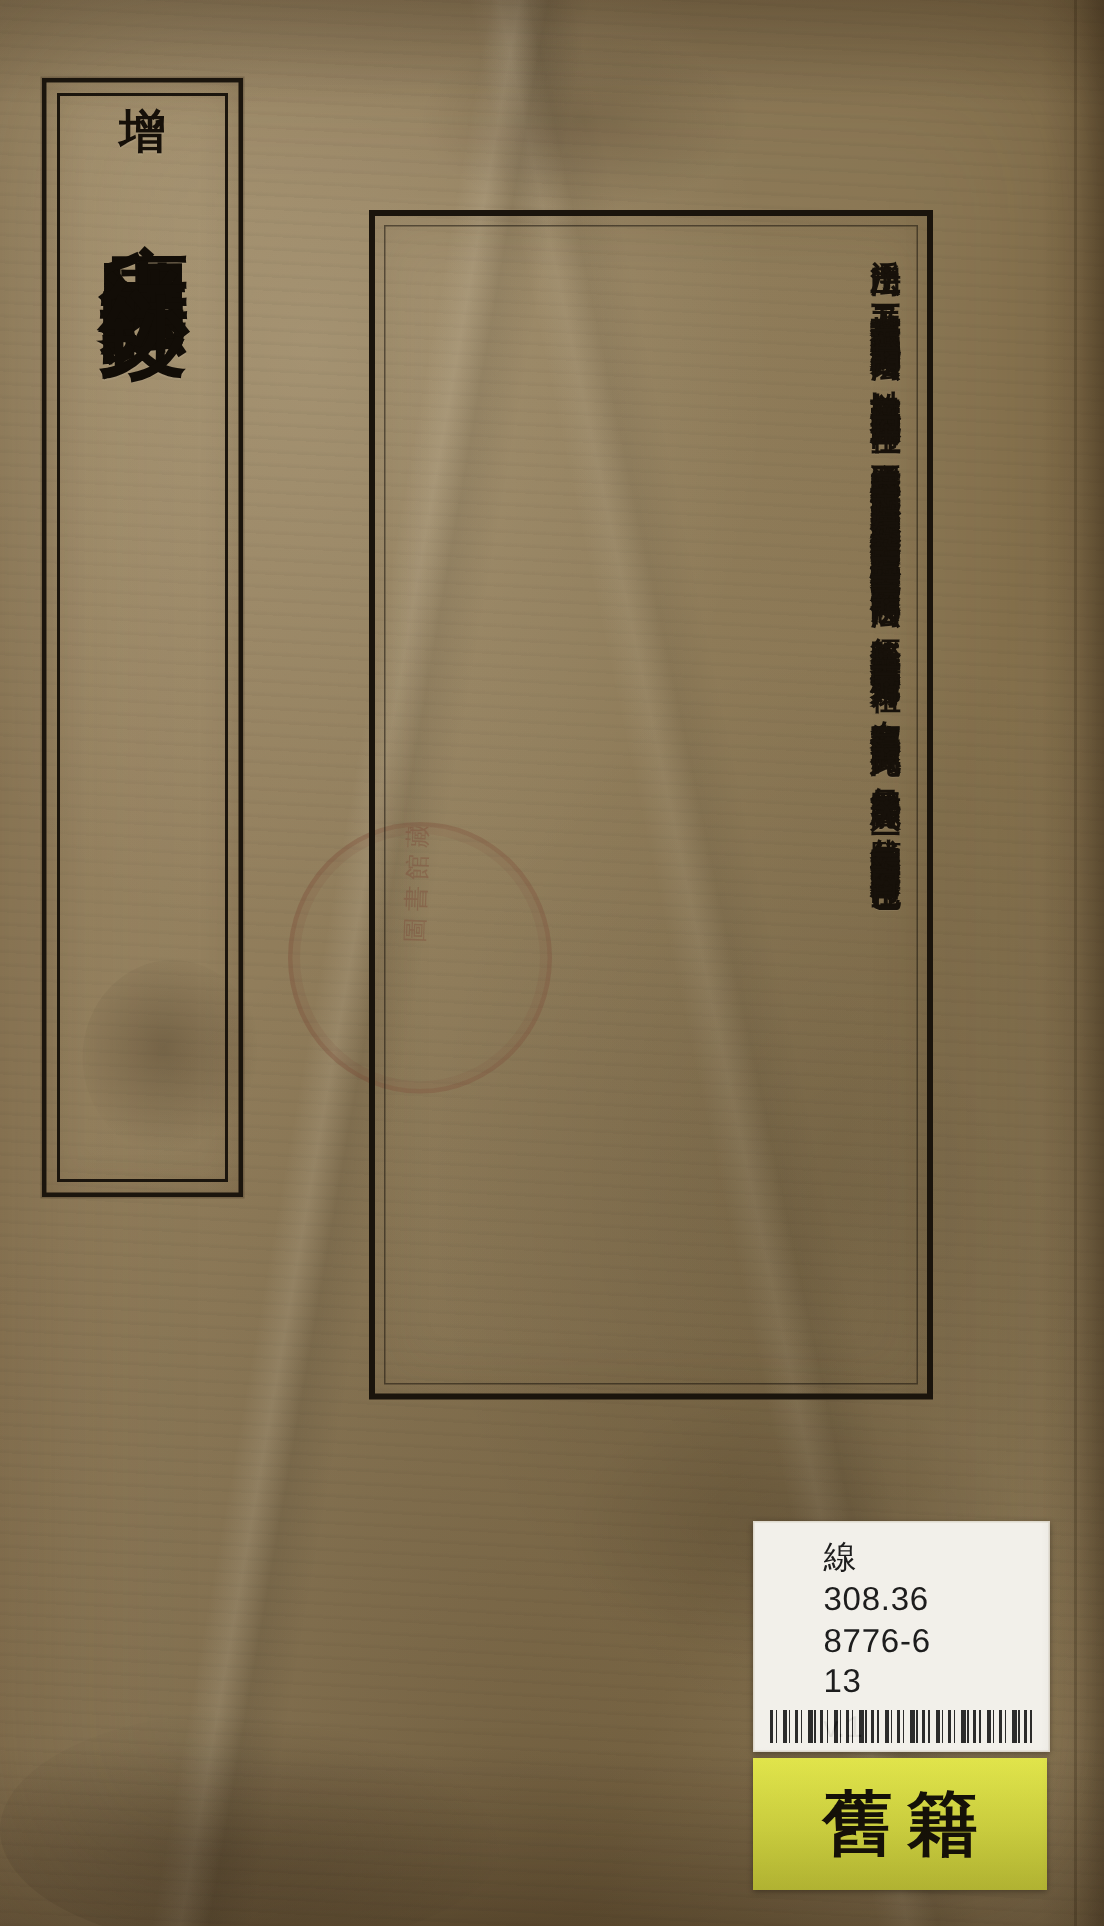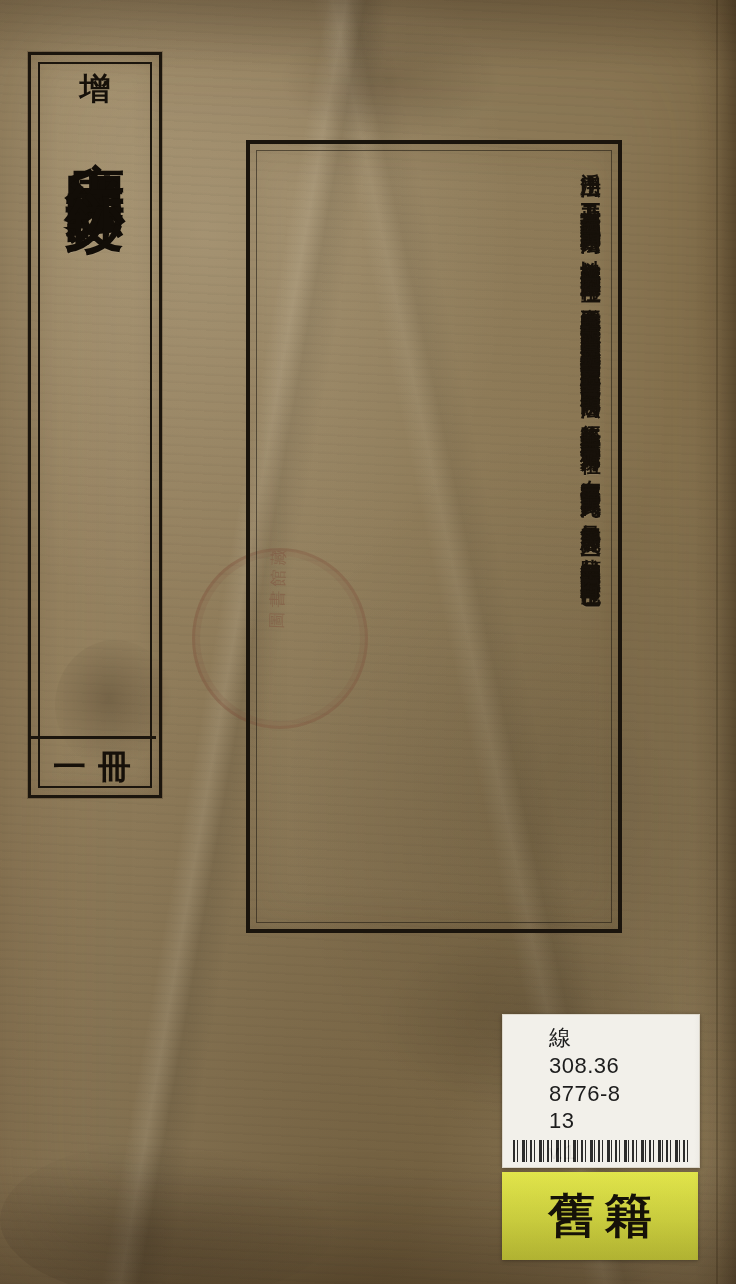--- a/index.html
+++ b/index.html
@@ -285,34 +285,31 @@
     <div class="seal-text">圖書館藏</div>
   </div>
 
   <div id="title-label">
     <div class="inner-rule"></div>
     <div class="title-col">
       <div class="title-small">增</div>
       <div class="title-main">廣印光法師文鈔</div>
     </div>
   </div>
-  <div id="volume-box">
-    <div class="volume-text">一冊</div>
-  </div>
 
   <div id="preface-block">
     <div class="inner-rule"></div>
     <div class="preface-text">淨土法門.乃十方三世一切諸佛上成佛道下化衆生成始成終之圓頓法門.以故覺菩薩已鄰佛地尚以十大願王回向往生.逆惡罪人將墮阿鼻若能稱念洪名即預末品法門之妙無以復加世每以愚夫愚婦悉能修持謂爲淺近致令如來究竟度生之心鬱而未暢衆生現出苦之道塞而悶通眞歇了禪師云念佛法門.徑路修行正接大藏接上上根器傍引中下之機又云乃佛乃祖.在敎在禪皆修淨業同歸一源入得此門.無量法門悉皆能入.伏願一切見聞同隨華藏海會之班一致進行回向往生也已.</div>
   </div>
 
   <div id="call-number-label">
     <div class="call-lines">
       <div class="call-line">線</div>
       <div class="call-line">308.36</div>
-      <div class="call-line">8776-8</div>
+      <div class="call-line">8776-6</div>
       <div class="call-line">13</div>
       <div class="call-line vol">v.1</div>
     </div>
     <div class="barcode"></div>
   </div>
 
   <div id="collection-sticker">
     <div class="sticker-text">舊籍</div>
   </div>
 

